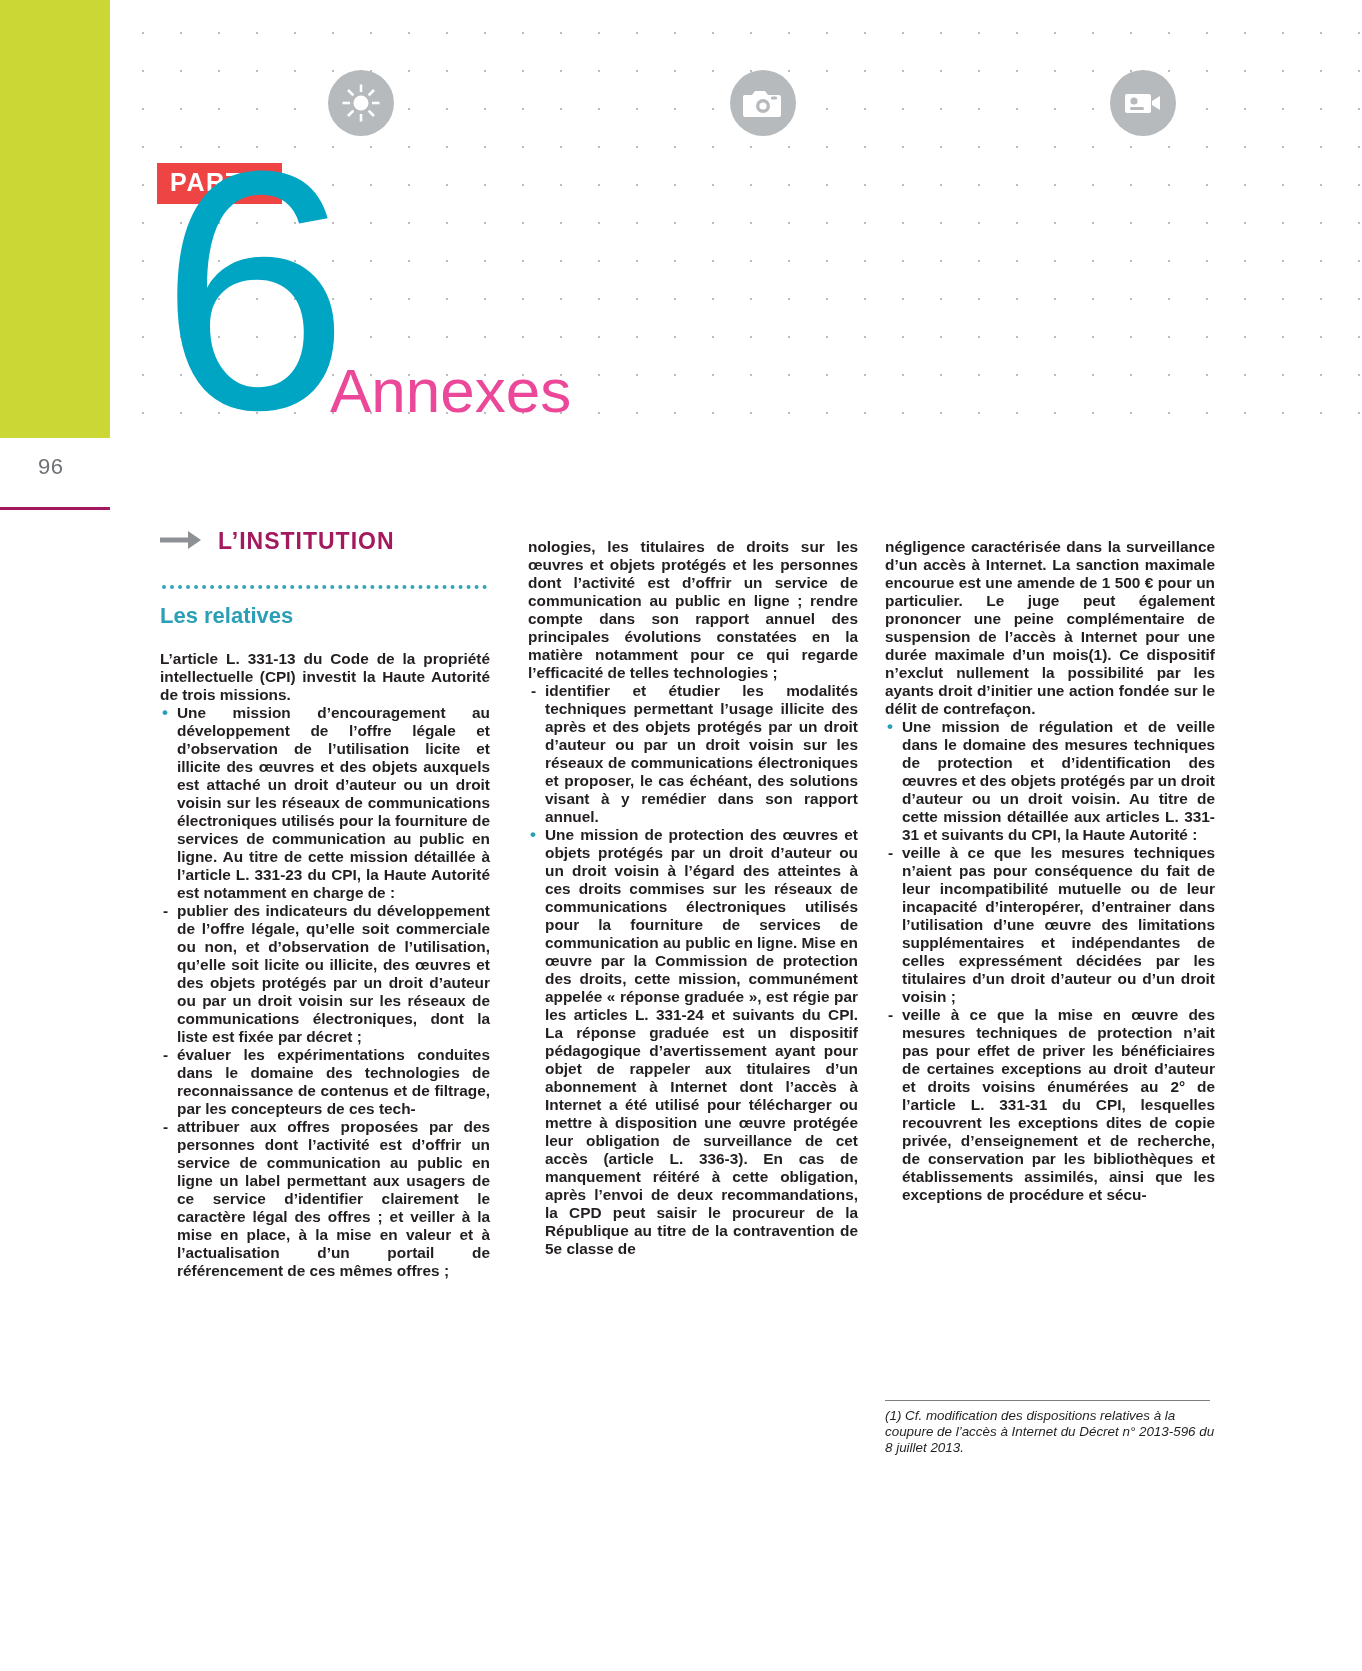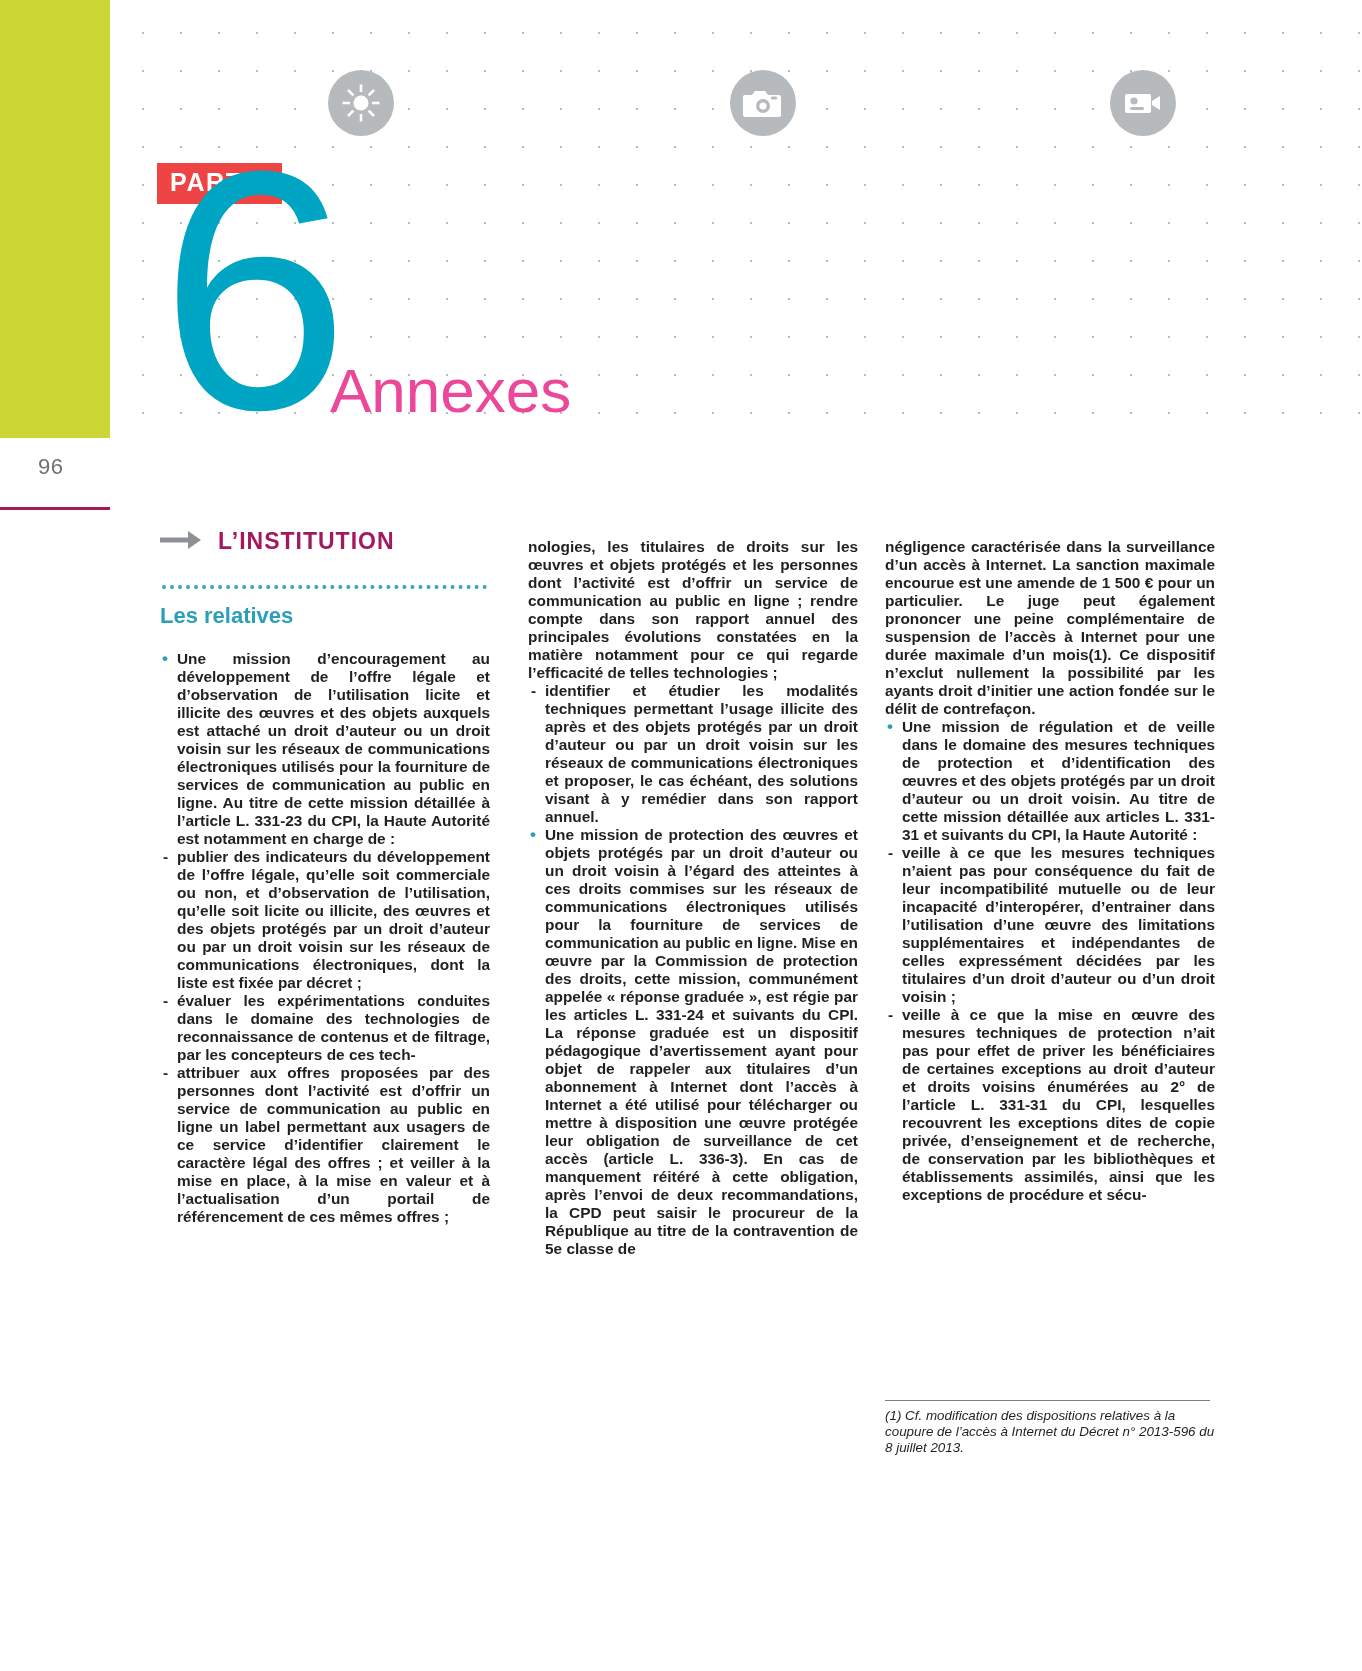--- a/index.html
+++ b/index.html
@@ -253,20 +253,21 @@
         <path d="M28 2 L41 11 L28 20 Z" fill="#8d9195"></path>
       </svg>
     </span>
     <span class="inst-title">L’INSTITUTION</span>
   </div>
 
   <div class="dotted-rule"></div>
   <div class="missions-head">Les relatives</div>
 
   <div class="col" id="col1">
+    <p>L’article L. 331-13 du Code de la propriété intellectuelle (CPI) investit la Haute Autorité de trois missions.</p>
     <p class="bullet-item">Une mission d’encouragement au développement de l’offre légale et d’observation de l’utilisation licite et illicite des œuvres et des objets auxquels est attaché un droit d’auteur ou un droit voisin sur les réseaux de communications électroniques utilisés pour la fourniture de services de communication au public en ligne. Au titre de cette mission détaillée à l’article L. 331-23 du CPI, la Haute Autorité est notamment en charge de :</p>
     <p class="dash-item">publier des indicateurs du développement de l’offre légale, qu’elle soit commerciale ou non, et d’observation de l’utilisation, qu’elle soit licite ou illicite, des œuvres et des objets protégés par un droit d’auteur ou par un droit voisin sur les réseaux de communications électroniques, dont la liste est fixée par décret ;</p>
     <p class="dash-item">évaluer les expérimentations conduites dans le domaine des technologies de reconnaissance de contenus et de filtrage, par les concepteurs de ces tech-</p>
     <p class="dash-item">attribuer aux offres proposées par des personnes dont l’activité est d’offrir un service de communication au public en ligne un label permettant aux usagers de ce service d’identifier clairement le caractère légal des offres ; et veiller à la mise en place, à la mise en valeur et à l’actualisation d’un portail de référencement de ces mêmes offres ;</p>
   </div>
 
   <div class="col" id="col2">
     <p>nologies, les titulaires de droits sur les œuvres et objets protégés et les personnes dont l’activité est d’offrir un service de communication au public en ligne ; rendre compte dans son rapport annuel des principales évolutions constatées en la matière notamment pour ce qui regarde l’efficacité de telles technologies ;</p>
     <p class="dash-item">identifier et étudier les modalités techniques permettant l’usage illicite des après et des objets protégés par un droit d’auteur ou par un droit voisin sur les réseaux de communications électroniques et proposer, le cas échéant, des solutions visant à y remédier dans son rapport annuel.</p>
     <p class="bullet-item">Une mission de protection des œuvres et objets protégés par un droit d’auteur ou un droit voisin à l’égard des atteintes à ces droits commises sur les réseaux de communications électroniques utilisés pour la fourniture de services de communication au public en ligne. Mise en œuvre par la Commission de protection des droits, cette mission, communément appelée « réponse graduée », est régie par les articles L. 331-24 et suivants du CPI. La réponse graduée est un dispositif pédagogique d’avertissement ayant pour objet de rappeler aux titulaires d’un abonnement à Internet dont l’accès à Internet a été utilisé pour télécharger ou mettre à disposition une œuvre protégée leur obligation de surveillance de cet accès (article L. 336-3). En cas de manquement réitéré à cette obligation, après l’envoi de deux recommandations, la CPD peut saisir le procureur de la République au titre de la contravention de 5e classe de</p>

